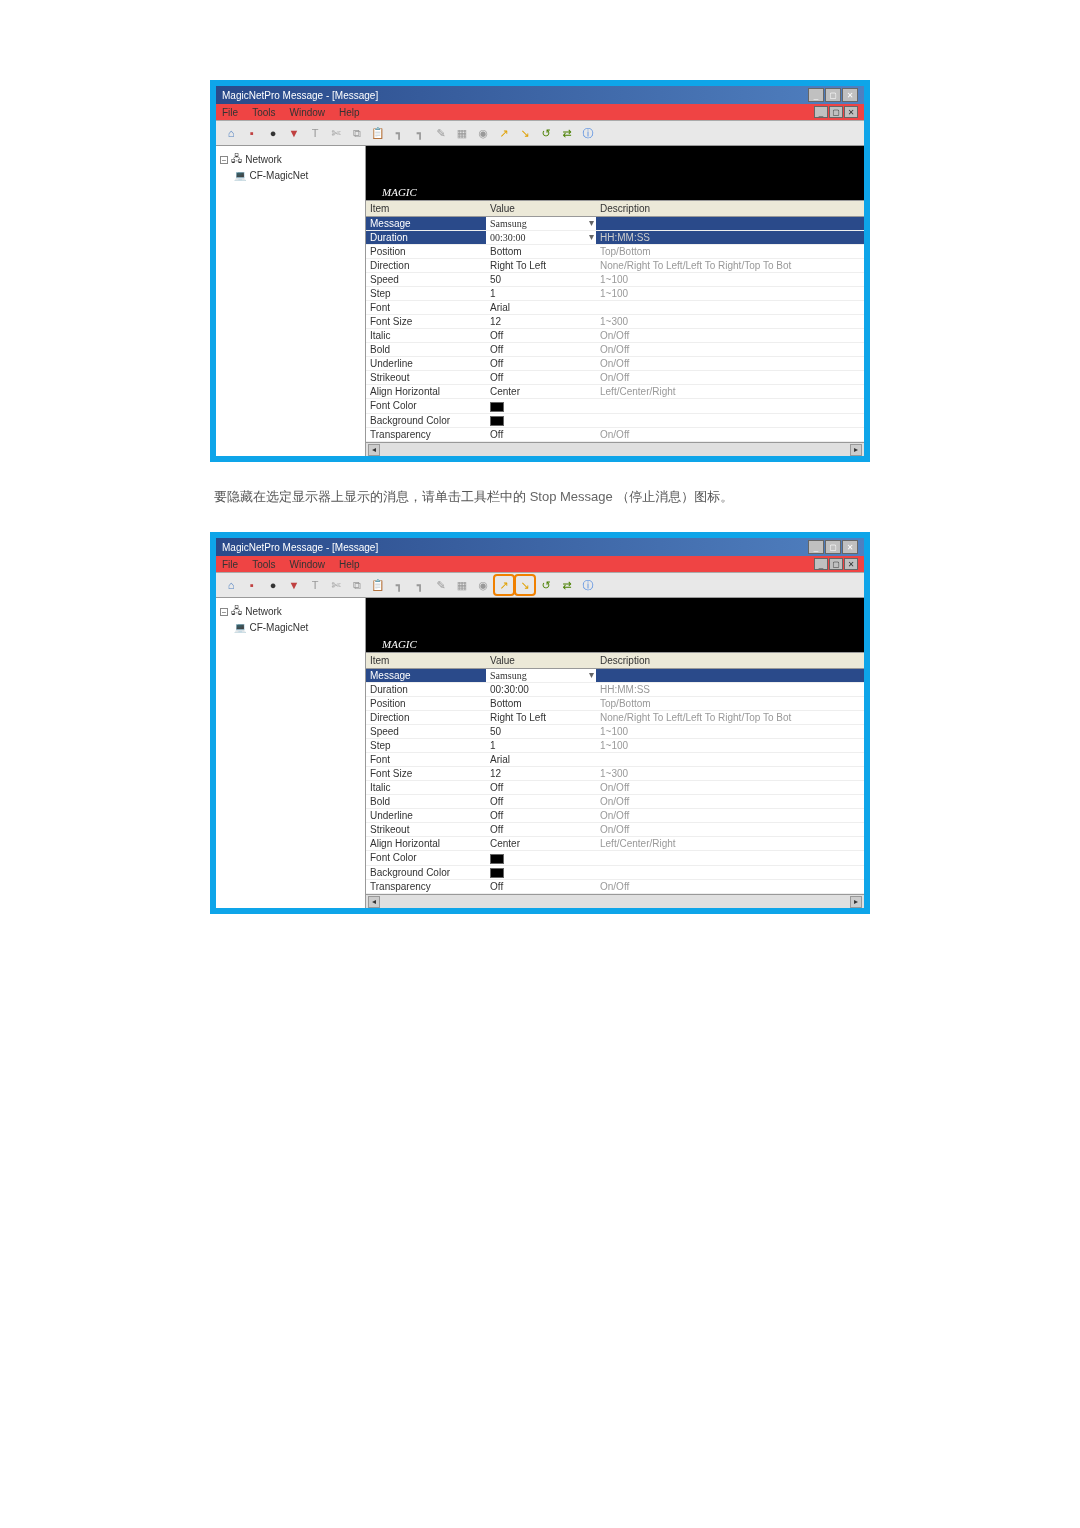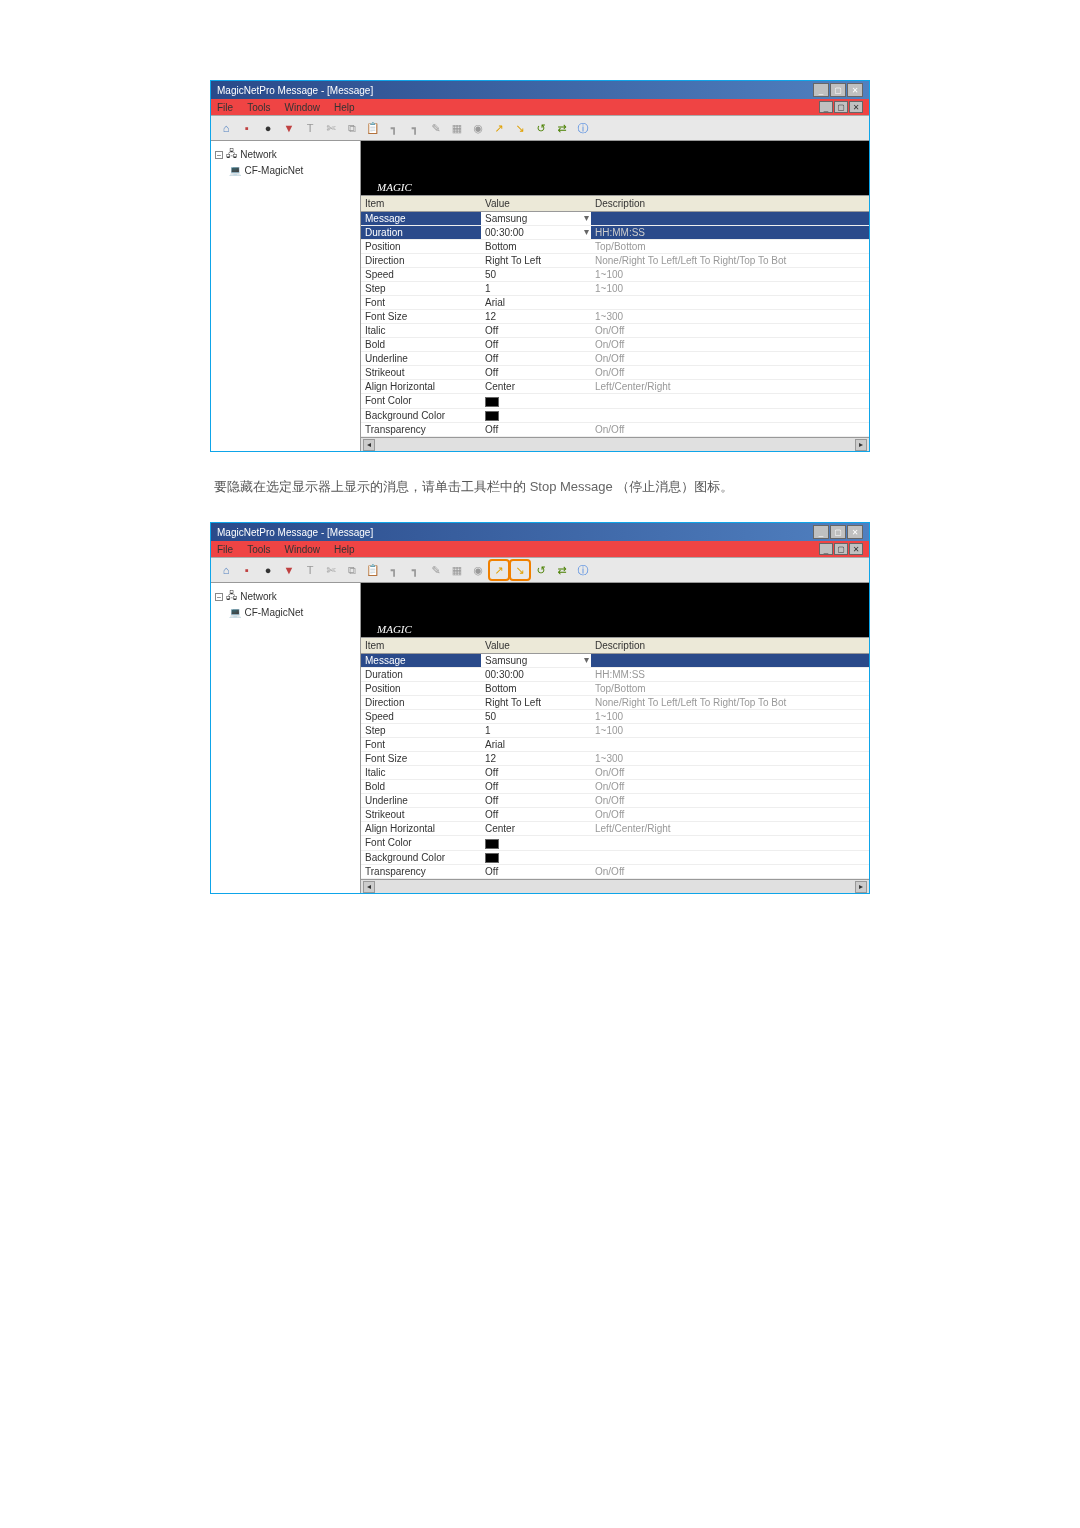--- a/index.html
+++ b/index.html
@@ -1,18 +1,18 @@
 <!DOCTYPE html>
 <html><head>
   <meta charset="utf-8">
   <style>
     * { box-sizing: border-box; margin: 0; padding: 0; }
     body { background: #fff; font-family: Arial, sans-serif; font-size: 11px; color: #333; width: 1080px; }
     .page { padding: 60px 150px 800px 150px; }
-    .screenshot { width: 660px; margin: 20px auto; border: 1px solid #0ea5e9; display: block; }
+    .screenshot { width: 660px; margin: 20px auto; border: 6px solid #0ea5e9; display: block; }
     .titlebar { background: linear-gradient(to right, #2a4a8a, #5080c0); color: #fff; padding: 2px 6px; font-size: 10px; display: flex; justify-content: space-between; align-items: center; }
     .titlebar-right { display: flex; gap: 0; }
     .winbtn { width: 16px; height: 14px; background: #c0c0c0; border: 1px solid #666; margin-left: 1px; font-size: 8px; display: flex; align-items: center; justify-content: center; }
     .menubar { background: #ef4444; padding: 2px 6px; font-size: 10px; display: flex; gap: 14px; border-bottom: 1px solid #aaa; align-items: flex-end; }
     .menubar span { cursor: default; }
     .mdi-controls { margin-left: auto; display: flex; gap: 0; }
     .mdi-controls .winbtn { width: 14px; height: 12px; }
     .toolbar { background: #e8e8e8; padding: 3px 6px; display: flex; gap: 3px; align-items: center; border-bottom: 1px solid #999; }
     .tb-icon { width: 18px; height: 18px; display: flex; align-items: center; justify-content: center; font-size: 11px; border-radius: 2px; }
     .tb-icon.highlighted { outline: 2px solid #f08000; }
@@ -35,21 +35,21 @@
     .prop-header { display: flex; background: #ece9d8; font-size: 10px; border-top: 1px solid #999; border-bottom: 1px solid #999; }
     .prop-header div { padding: 2px 4px; }
     .col-item { width: 120px; }
     .col-value { width: 110px; }
     .col-desc { flex: 1; }
     .prop-row { display: flex; font-size: 10px; border-bottom: 1px solid #eee; }
     .prop-row div { padding: 1px 4px; }
     .prop-row .col-desc { color: #999; }
     .prop-row.sel { background: #2a4a8a; color: #fff; }
     .prop-row.sel .col-desc { color: #ccc; }
-    .prop-row.sel .col-value { background: #fff; color: #333; padding-right: 16px; position: relative; }
+    .prop-row.sel .col-value { background: #fff; color: #333; padding-right: 16px; position: relative; font-family: Liberation Serif, serif; }
     .prop-row.sel .col-value::after { content: "▾"; position: absolute; right: 2px; top: 0; color: #666; }
     .color-swatch { display: inline-block; width: 14px; height: 10px; background: #000; border: 1px solid #666; vertical-align: middle; }
     .scroll-h { background: #e0e0e0; height: 14px; display: flex; align-items: center; padding: 0 2px; justify-content: space-between; border-top: 1px solid #999; }
     .scroll-h .arrow { width: 12px; height: 12px; background: #ccc; border: 1px solid #999; font-size: 8px; display: flex; align-items: center; justify-content: center; }
     .instructions { margin: 24px auto; width: 700px; font-size: 13px; line-height: 1.7; color: #555; }
     .instructions .num { display: inline-block; width: 24px; }
     .instructions .term { color: #666; }
   </style>
 </head>
 <body>

